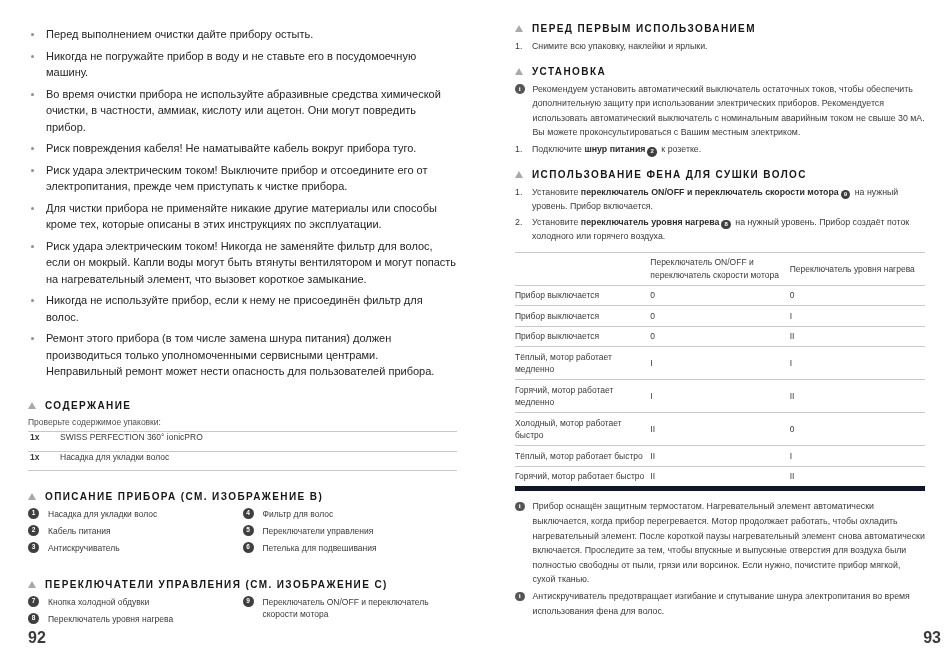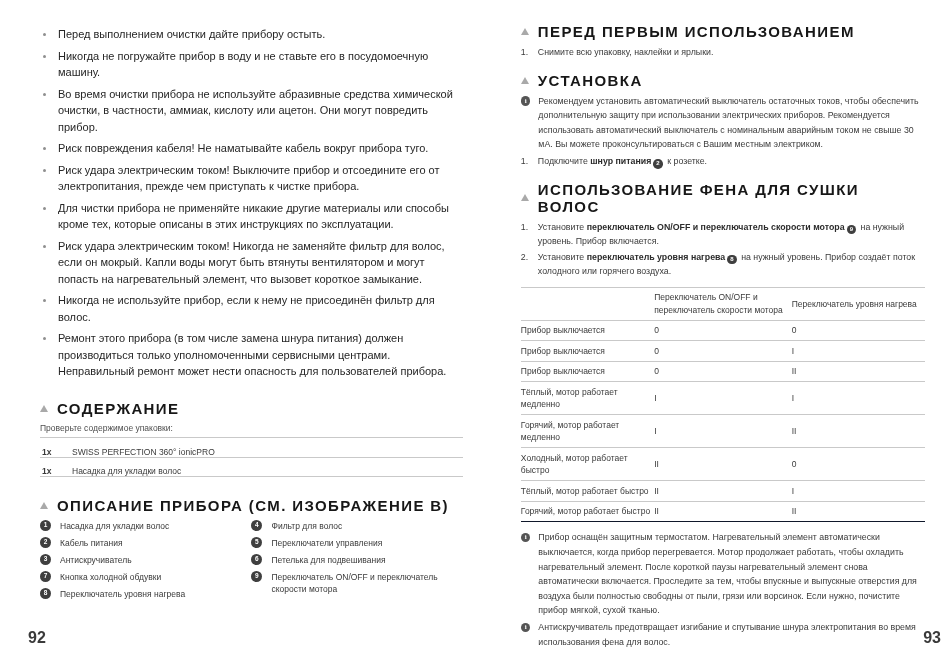--- a/index.html
+++ b/index.html
@@ -1,35 +1,35 @@
 <!DOCTYPE html>
 <html><head>
 <meta charset="utf-8">
 <style>
   * { margin:0; padding:0; box-sizing:border-box; }
   body { background:#ffffff; font-family:"Liberation Sans", sans-serif; }
-  .page { position:relative; width:950px; height:660px; background:#ffffff; display:flex; overflow:hidden;padding-left:12px; }
+  .page { position:relative; width:950px; height:660px; background:#ffffff; display:flex; overflow:hidden; }
 
   .col { height:100%; }
   .col-left  { width:475px; padding:26px 18px 0 28px; }
   .col-right { width:475px; padding:23px 25px 0 40px; }
 
   
   .bullets { list-style:none; }
   .bullets li { position:relative; padding-left:18px; font-size:11px; line-height:16.5px; color:#262626; margin-bottom:5px; }
   .bullets li::before { content:""; position:absolute; left:3px; top:7px; width:3px; height:3px; border-radius:50%; background:#8f8f8f; }
 
   
   .sec-head { display:flex; align-items:center; margin-top:20px; margin-bottom:6px; }
   .tri { width:0; height:0; border-left:4.5px solid transparent; border-right:4.5px solid transparent; border-bottom:7.5px solid #a9a9a9; margin-right:9px; flex:none; }
-  .sec-title { font-weight:bold; font-size:15px; letter-spacing:1.4px; color:#171717; }
+  .sec-title { font-weight:bold; font-size:10px; letter-spacing:1.4px; color:#171717; }
 
   
   .contents-intro { font-size:8.5px; color:#4e4e4e; margin-bottom:4px; }
-  .c-row { display:flex; align-items:flex-end; border-top:1px solid #c9c9c9; height:20px; font-size:8.5px; color:#3a3a3a; }
+  .c-row { display:flex; align-items:flex-start; border-top:1px solid #c9c9c9; height:20px; font-size:8.5px; color:#3a3a3a; }
   .c-row:last-child { border-bottom:1px solid #c9c9c9; }
   .c-qty { width:32px; font-weight:bold; padding-left:2px; }
 
   
   .two-col { display:flex; }
   .two-col > div { width:50%; }
   .d-item { display:flex; align-items:flex-start; margin-bottom:4.5px; font-size:8.5px; color:#3a3a3a; line-height:12.5px; }
   .numcirc { flex:none; width:11px; height:11px; border-radius:50%; background:#3f3f3f; color:#fff; font-size:6.5px; font-weight:bold; display:flex; align-items:center; justify-content:center; margin-right:9px; margin-top:0.5px; }
   .d-item .lbl { max-width:200px; }
 
@@ -41,21 +41,21 @@
   .step .t { flex:1; }
   .note { display:flex; line-height:14.6px; margin-bottom:2px; }
   .note .info-ic { flex:none; width:9.5px; height:9.5px; border-radius:50%; background:#555555; color:#fff; font-size:7px; font-weight:bold; display:flex; align-items:center; justify-content:center; margin-right:8px; margin-top:2.5px; font-family:"Liberation Serif", serif; }
   .note .t { flex:1; }
   .badge { display:inline-flex; width:9.5px; height:9.5px; border-radius:50%; background:#3f3f3f; color:#fff; font-size:6px; font-weight:bold; align-items:center; justify-content:center; vertical-align:-1.5px; margin:0 2px; }
   b { color:#2c2c2c; }
 
   
   .sw-table { width:100%; border-collapse:collapse; margin-top:8px; margin-bottom:8px; font-size:8.5px; color:#3a3a3a; }
   .sw-table td, .sw-table th { border-top:1px solid #c9c9c9; text-align:left; font-weight:normal; vertical-align:middle; padding:3.5px 4px 3.5px 0; line-height:12.5px; }
-  .sw-table tr:last-child td { border-bottom:1px solid #0f172a; }
+  .sw-table tr:last-child td { border-bottom:5px solid #0f172a; }
   .sw-table .c1 { width:33%; }
   .sw-table .c2 { width:34%; }
   .sw-table .c3 { width:33%; }
 
   .pageno { position:absolute; bottom:13px; font-size:16px; color:#3a3a3a;font-weight:bold; }
   .pageno-left { left:28px; }
   .pageno-right { right:9px; }
 </style>
 </head>
 <body>
@@ -120,20 +120,24 @@
           <span class="numcirc">5</span>
           <span class="lbl">Переключатели управления</span>
         </div>
         <div class="d-item">
           <span class="numcirc">6</span>
           <span class="lbl">Петелька для подвешивания</span>
         </div>
       </div>
     </div>
 
+    <div class="sec-head">
+      <span class="tri"></span>
+      <span class="sec-title">ПЕРЕКЛЮЧАТЕЛИ УПРАВЛЕНИЯ (СМ. ИЗОБРАЖЕНИЕ C)</span>
+    </div>
     <div class="two-col">
       <div>
         <div class="d-item">
           <span class="numcirc">7</span>
           <span class="lbl">Кнопка холодной обдувки</span>
         </div>
         <div class="d-item">
           <span class="numcirc">8</span>
           <span class="lbl">Переключатель уровня нагрева</span>
         </div>

